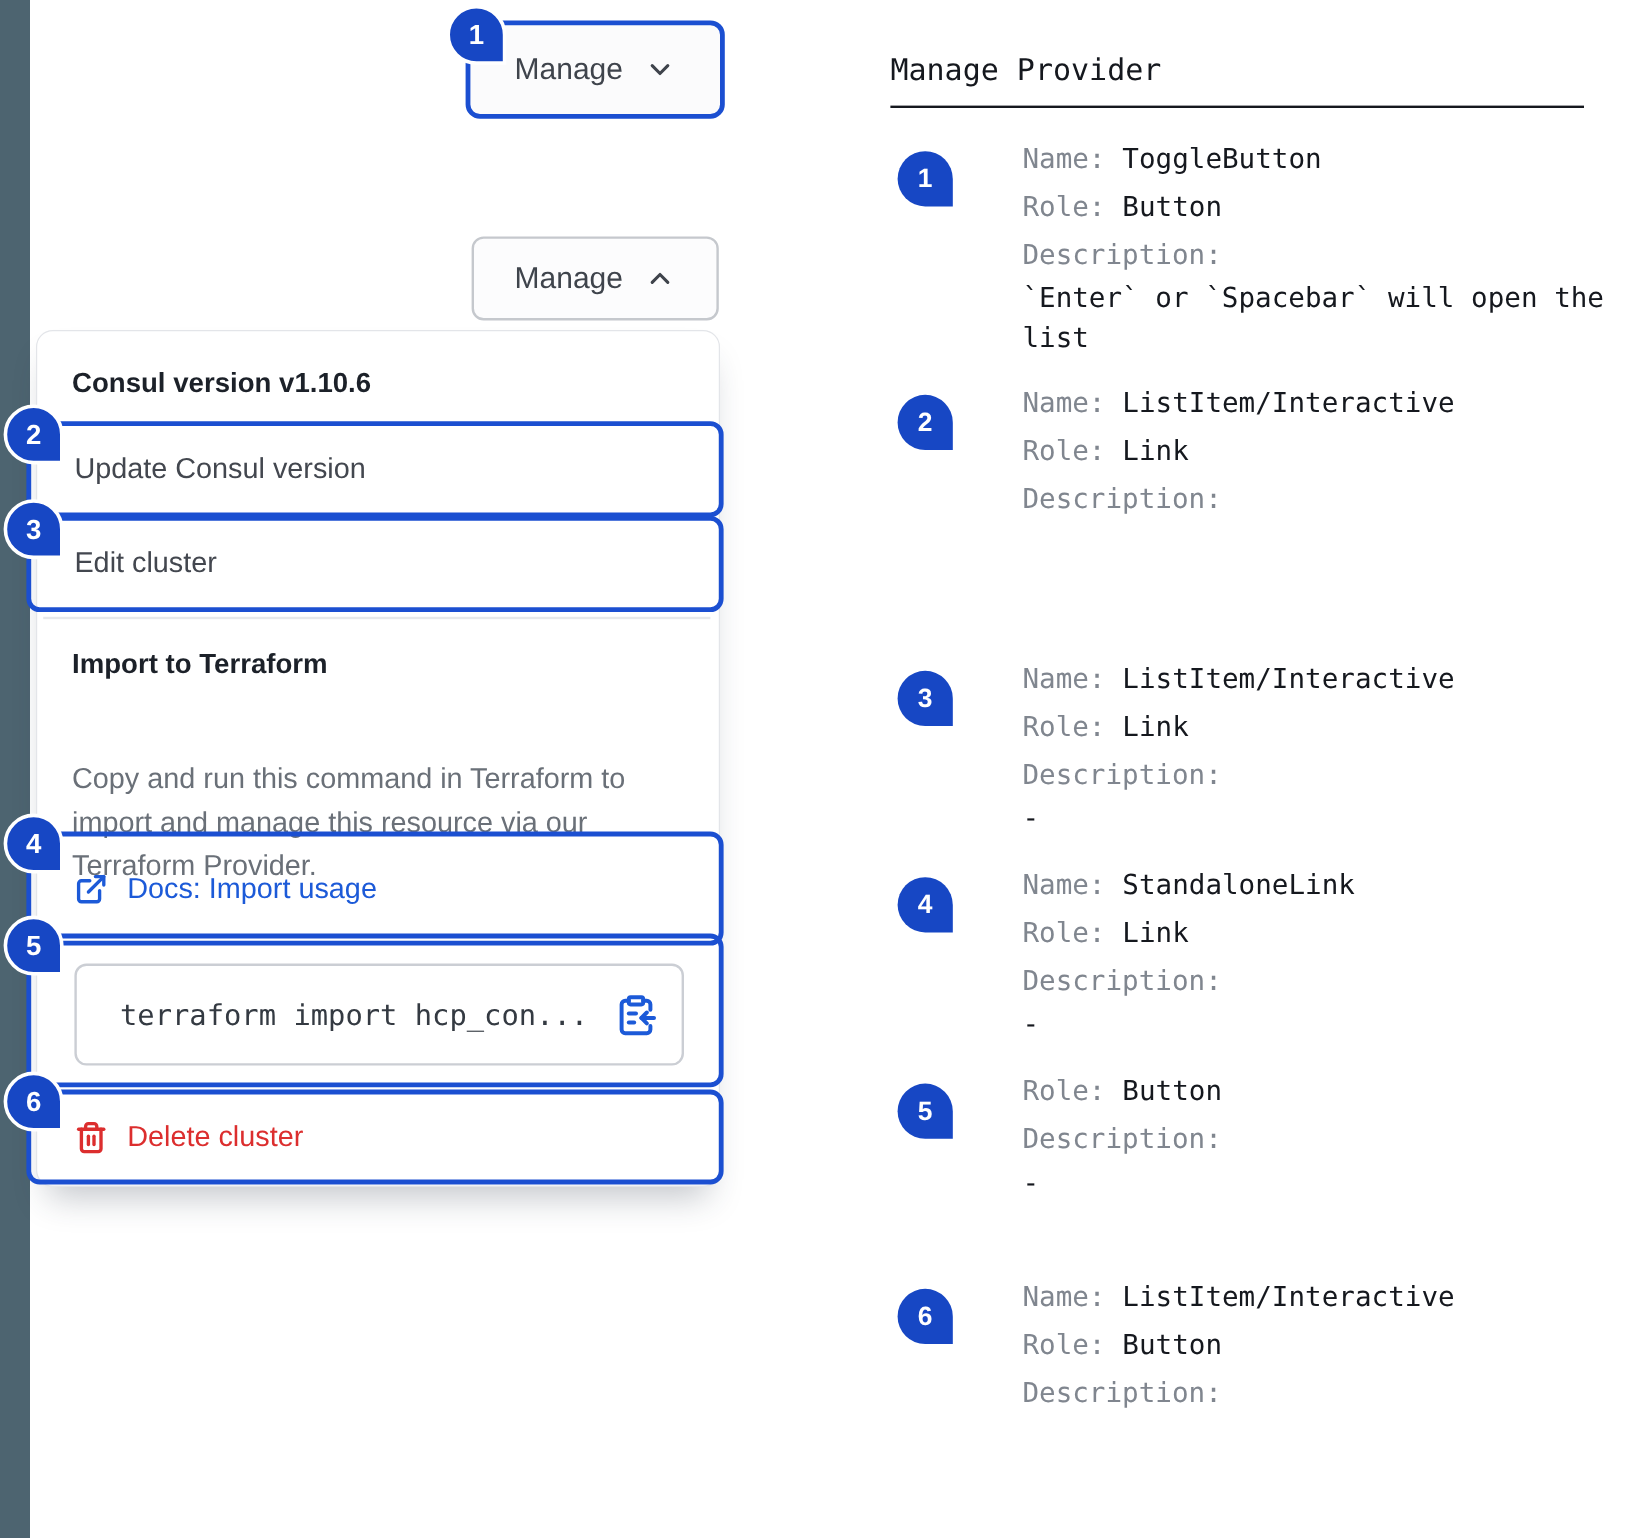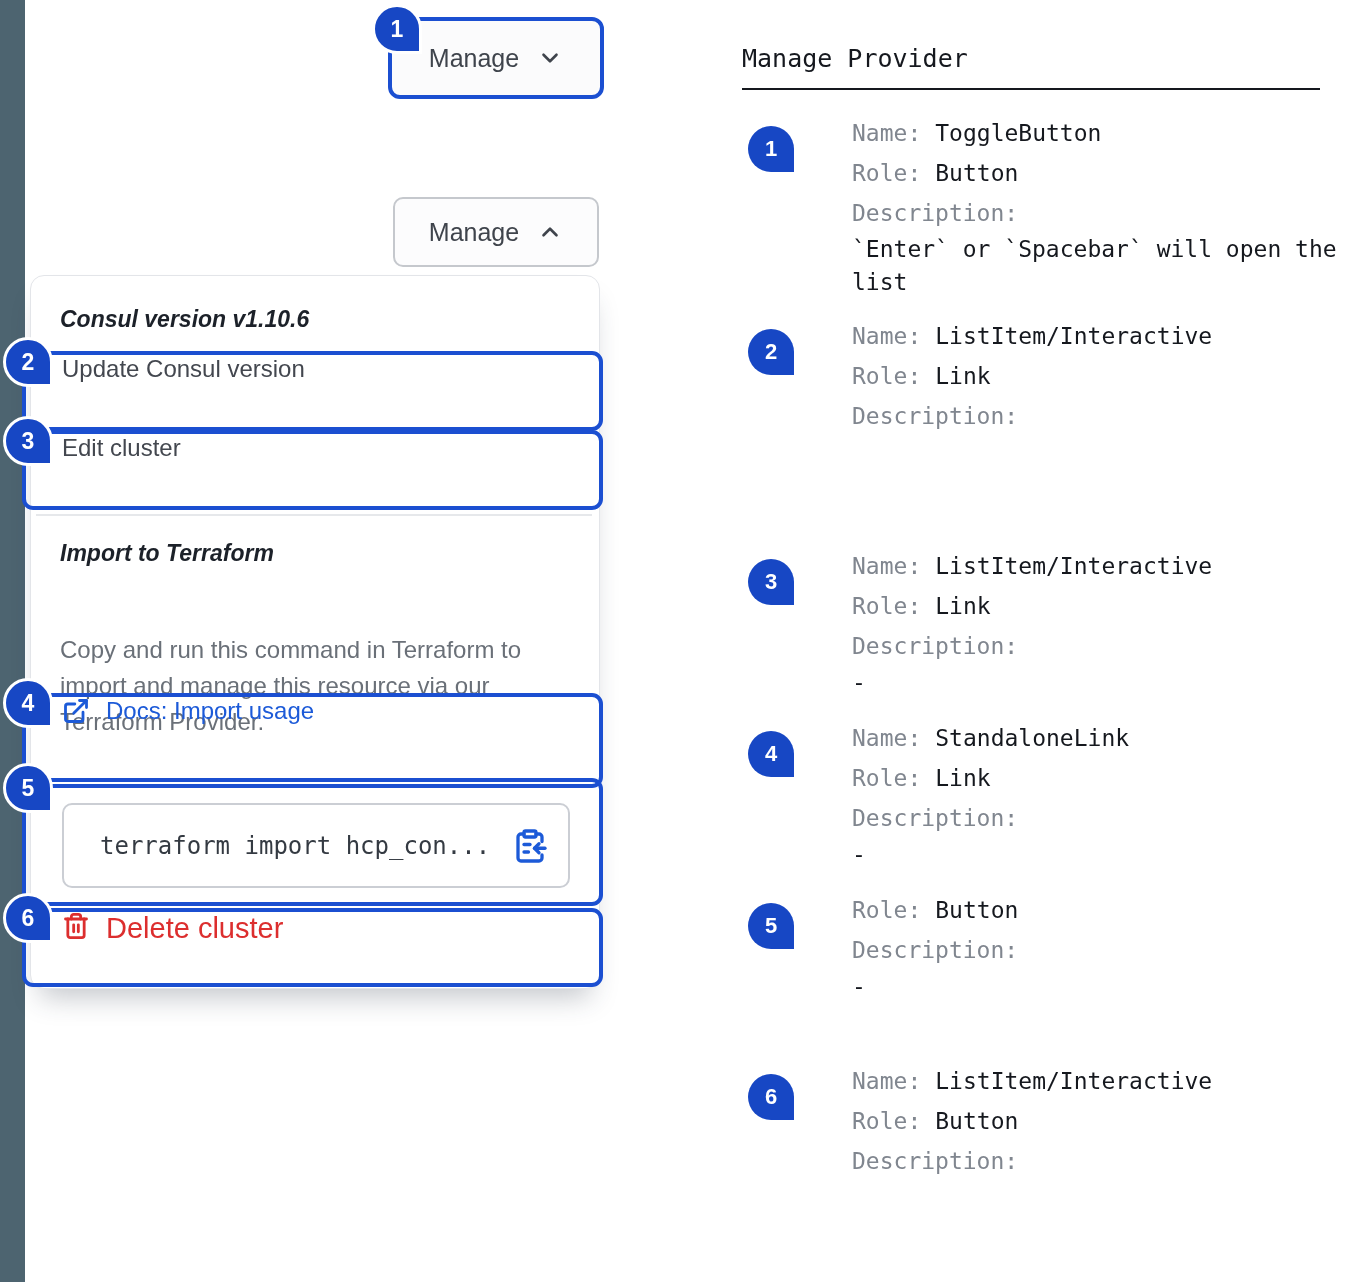--- a/index.html
+++ b/index.html
@@ -30,36 +30,36 @@
     border:2px solid #c5c8cd; border-radius:10px; background:#fcfcfd;
   }
   .chev { width:26px; height:26px; display:block; }
 
   
   .panel {
     left:30px; top:275px; width:570px; height:714px;
     background:#ffffff; border:1px solid #e3e5e9; border-radius:14px;
     box-shadow: 0 18px 28px -10px rgba(40,50,70,.28);
   }
-  .section-heading { font-size:23px; font-weight:700; color:#1c2129;font-style:italic; }
+  .section-heading { font-size:23px; font-weight:700; color:#1c2129; }
   .panel-divider { left:36px; top:514px; width:556px; height:2px; background:#e6e8eb; }
   .panel-para {
     left:60px; top:584px; width:505px;
     font-size:24px; line-height:36px; color:#6a7078;margin-top:48px;
   }
 
   
   .focus-box {
     border:4px solid #1b4fd1; border-radius:11px; background:transparent;
-    display:flex; align-items:flex-start; padding-left:36px; cursor:pointer;
+    display:flex; align-items:center; padding-left:36px; cursor:pointer;
   }
   .menu-text { font-size:24px; color:#43474f; }
   .link-row { gap:16px; }
   .link-text { font-size:24px; font-weight:500; color:#1c5ad8; }
-  .danger-text { font-size:29px; font-weight:500; color:#dc2e2e; }
+  .danger-text { font-size:24px; font-weight:500; color:#dc2e2e; }
   .icon-24 { width:28px; height:28px; display:block; }
 
   .code-field {
     position:absolute; left:36px; top:21px; width:508px; height:85px;
     border:2px solid #cbced4; border-radius:10px; background:#fff;
     display:flex; align-items:center; justify-content:space-between;
     padding:0 20px 0 36px;
   }
   .code-text {
     font-family:"DejaVu Sans Mono", monospace;

